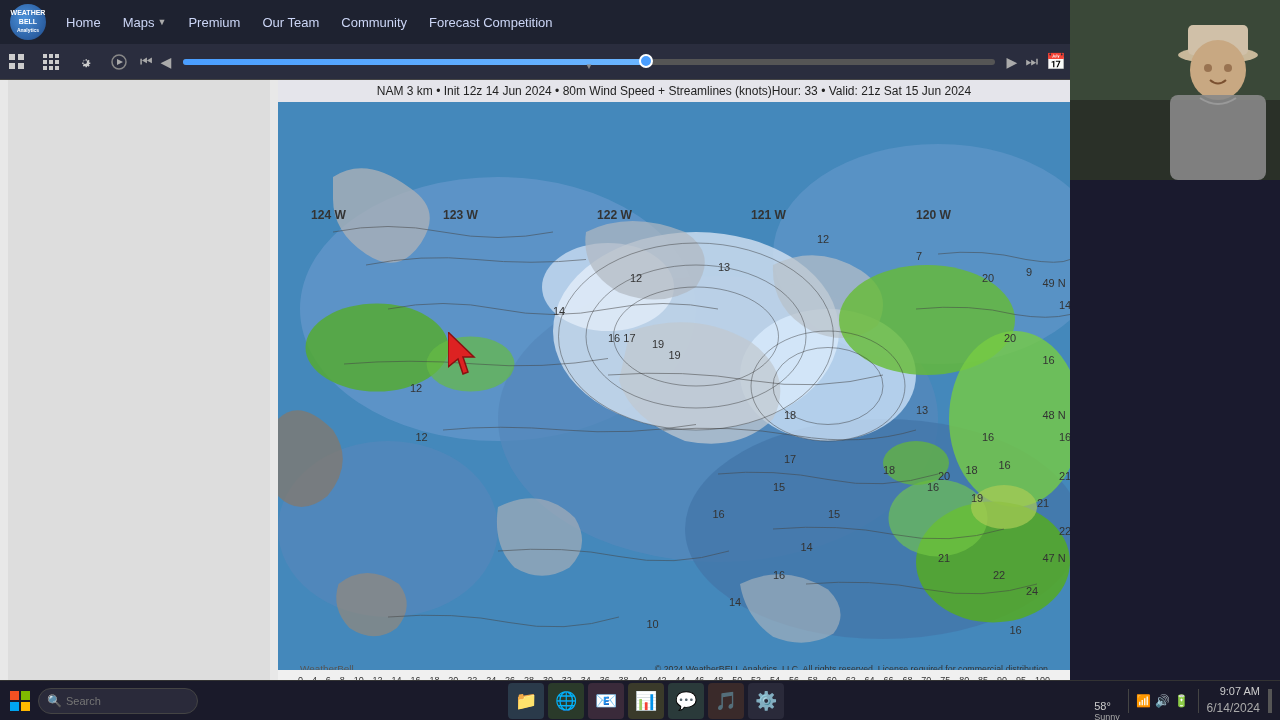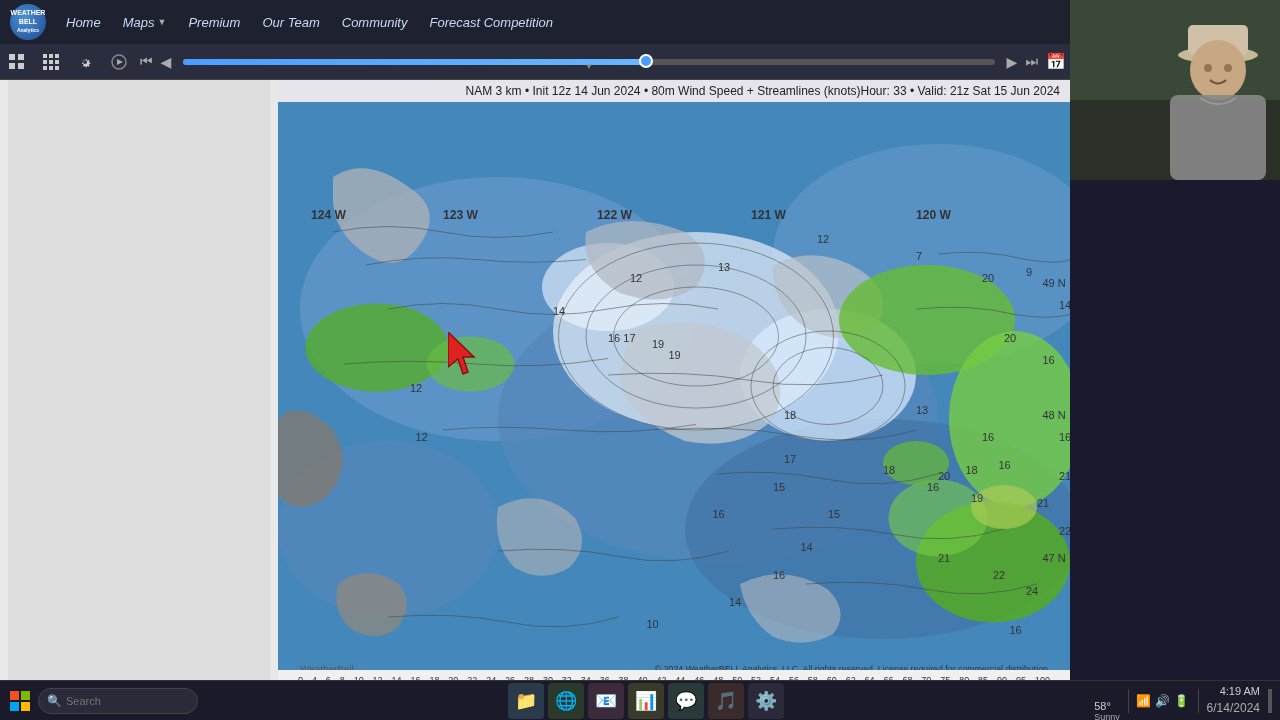--- a/index.html
+++ b/index.html
@@ -15,21 +15,21 @@
     }
     #logo-circle {
       width: 36px; height: 36px; border-radius: 50%;
       background: radial-gradient(circle at 40% 40%, #4a90d9, #1e4a8a);
       display: flex; align-items: center; justify-content: center;
       font-size: 7px; color: #fff; font-weight: bold; text-align: center; line-height: 1.2;
     }
     .nav-links { display: flex; align-items: center; gap: 2px; }
     .nav-item {
       color: #ccd6f6; font-size: 13px; padding: 4px 10px; cursor: pointer;
-      white-space: nowrap; height: 44px; display: flex; align-items: center; font-style: italic;
+      white-space: nowrap; height: 44px; display: flex; align-items: center;
     }
     .nav-dropdown { display: flex; align-items: center; gap: 3px; }
     .dropdown-arrow { font-size: 9px; color: #aaa; }
 
     
     #toolbar {
       position: absolute; top: 44px; left: 0; width: 1070px; height: 36px;
       background: #2a2d3e; display: flex; align-items: center; z-index: 10;
       border-bottom: 1px solid #444;
     }
@@ -59,21 +59,21 @@
     }
     #calendar-btn {
       width: 28px; height: 28px; display: flex; align-items: center; justify-content: center;
       color: #ccc; cursor: pointer; font-size: 16px;
     }
 
     
     #map-info {
       position: absolute; top: 80px; left: 278px; right: 210px; height: 22px;
       background: rgba(240,240,245,0.95); display: flex; align-items: center;
-      justify-content: flex-end; padding: 0 10px; font-size: 12px; color: #222; z-index: 5;
+      justify-content: center; padding: 0 10px; font-size: 12px; color: #222; z-index: 5;
     }
 
     
     #map-container {
       position: absolute; top: 102px; left: 278px; right: 210px; bottom: 50px;
       background: #8b5cf6; overflow: hidden; z-index: 1;
     }
 
     
     #color-scale-container {
@@ -470,18 +470,18 @@
       <div style="font-size:11px;margin-top:20px;">58°</div>
       <div style="font-size:9px; color:#aaa;">Sunny</div>
     </div>
     <div style="width:1px; height:24px; background:#444; margin:0 4px;"></div>
 
     <span style="font-size:12px;">📶</span>
     <span style="font-size:12px;">🔊</span>
     <span style="font-size:12px;">🔋</span>
     <div style="width:1px; height:24px; background:#444; margin:0 4px;"></div>
     <div class="taskbar-time">
-      <div style="font-size:11px;">4:19 AM</div>
+      <div style="font-size:11px;">9:07 AM</div>
       <div style="font-size:12px; color:#aaa;">6/14/2024</div>
     </div>
     <span style="width:4px; height:24px; background:#555; display:inline-block; margin-left:4px;"></span>
   </div>
 </div>
 
 </body></html>

